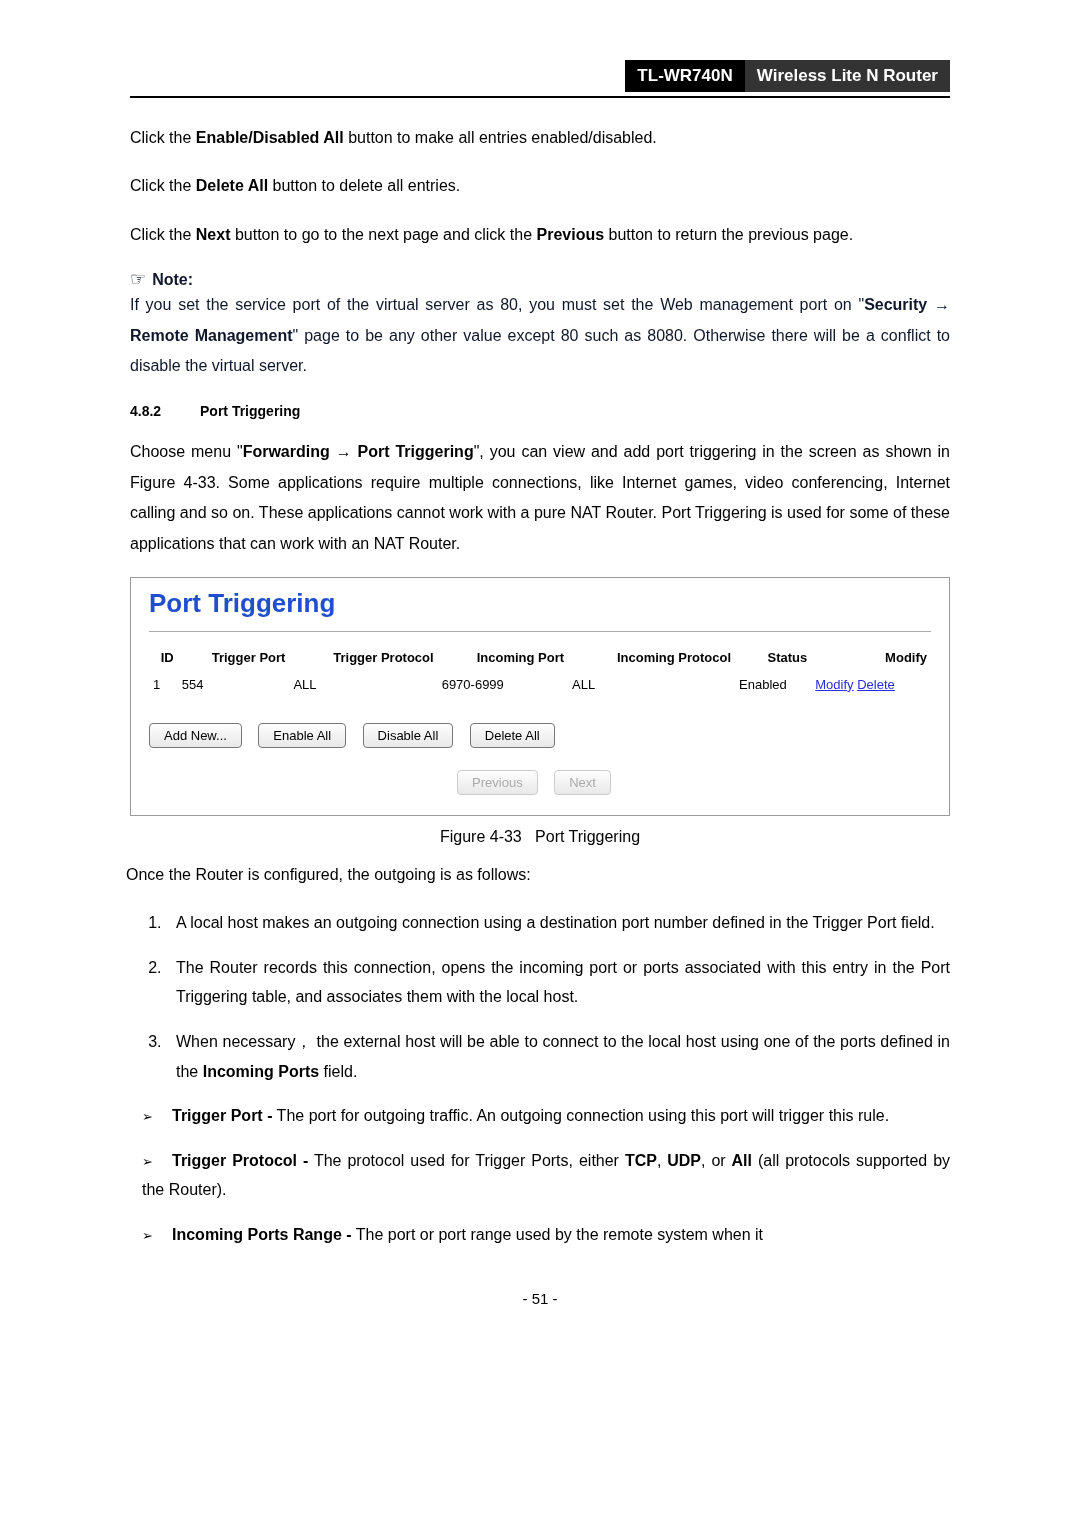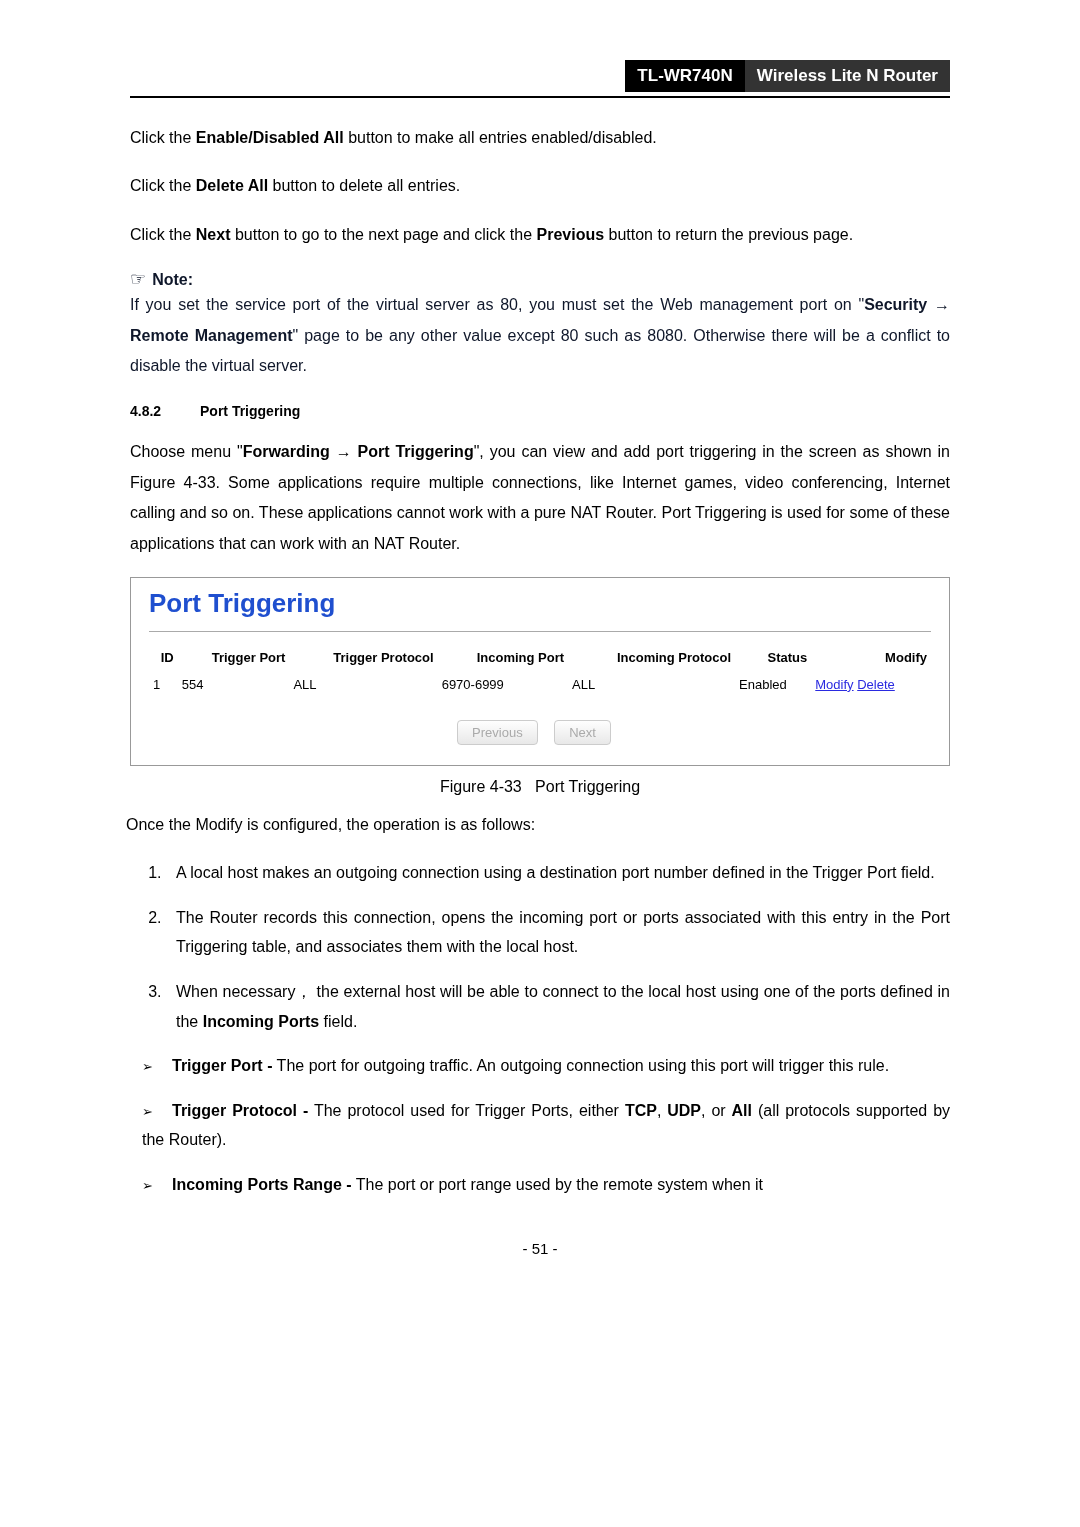--- a/index.html
+++ b/index.html
@@ -150,33 +150,39 @@
           <td>ALL</td>
           <td>Enabled</td>
           <td>
             <span class="link">Modify</span>
             <span class="link">Delete</span>
           </td>
         </tr>
       </tbody>
         </table>
 
+      <div class="btn-row">
+        <span class="btn">Add New...</span>
+        <span class="btn">Enable All</span>
+        <span class="btn">Disable All</span>
+        <span class="btn">Delete All</span>
+      </div>
 
       <div class="btn-row-center">
         <span class="btn disabled">Previous</span>
         <span class="btn disabled">Next</span>
       </div>
     </div>
   </div>
 
   <p class="fig-caption">
     <span>Figure 4-33</span>&nbsp;&nbsp;&nbsp;<span>Port Triggering</span>
   </p>
 
-  <p class="body" style="margin-top:4px; margin-left:-4px;">Once the Modify is configured, the operation is as follows:</p>
+  <p class="body" style="margin-top:4px; margin-left:-4px;">Once the Router is configured, the outgoing is as follows:</p>
 
   <ol class="numbered">
     <li><span>A local host makes an outgoing connection using a destination port number defined in the Trigger Port field.</span></li>
     <li><span>The Router records this connection, opens the incoming port or ports associated with this entry in the Port Triggering table, and associates them with the local host.</span></li>
     <li><span id="step3">When necessary， the external host will be able to connect to the local host using one of the ports defined in the <b>Incoming Ports</b> field.</span></li>
   </ol>
 
   <ul class="arrows">
     <li><span id="b0"><b>Trigger Port -</b> The port for outgoing traffic. An outgoing connection using this port will trigger this rule.</span></li>
     <li><span id="b1"><b>Trigger Protocol -</b> The protocol used for Trigger Ports, either <b>TCP</b>, <b>UDP</b>, or <b>All</b> (all protocols supported by the Router).</span></li>

